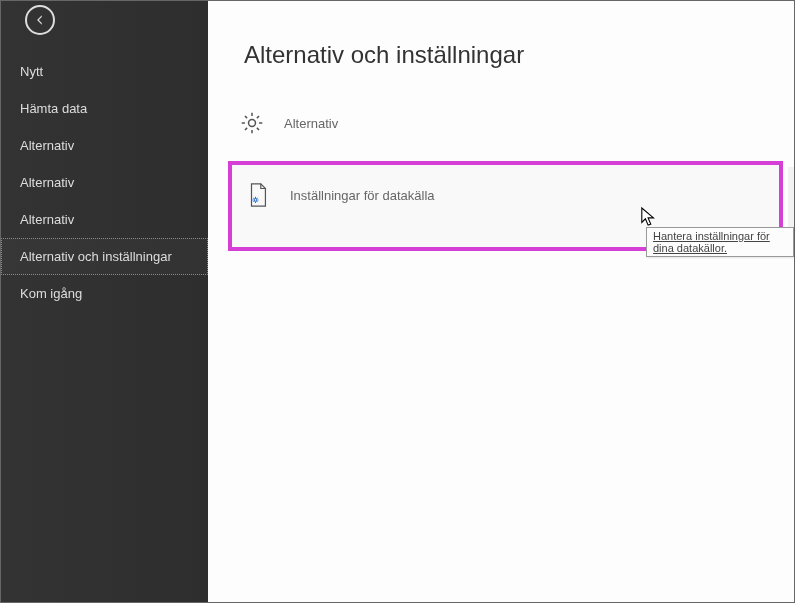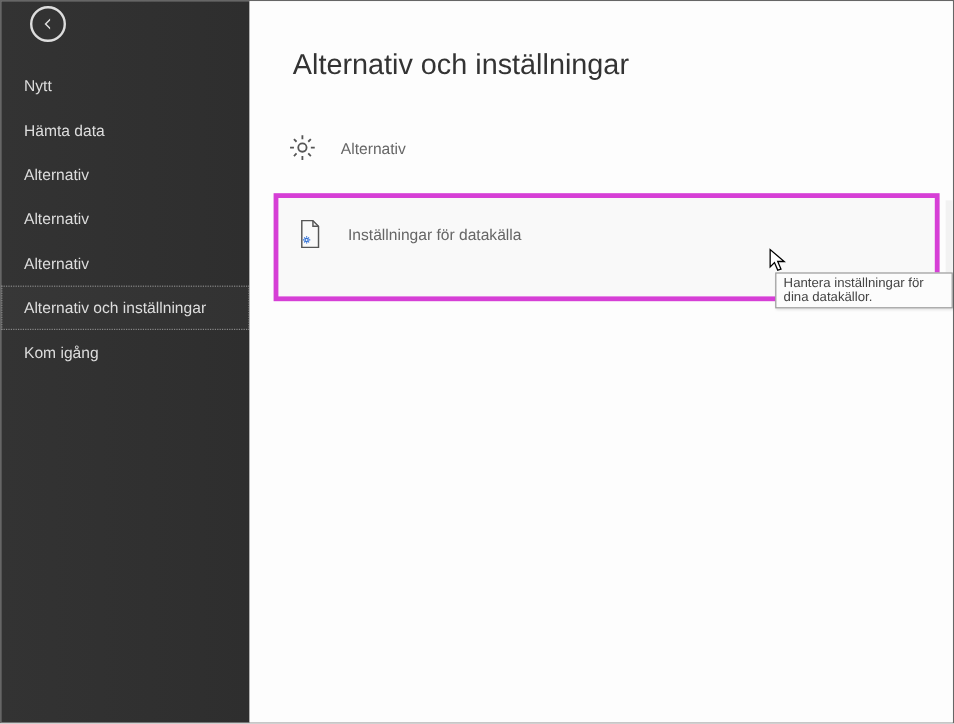--- a/index.html
+++ b/index.html
@@ -82,20 +82,21 @@
   }
   .tooltip {
     position: absolute;
     left: 438px; top: 226px;
     background: #fcfcfc;
     border: 1px solid #999;
     padding: 2px 6px;
     font-size: 11px;
     color: #444;
     box-shadow: 1px 1px 2px rgba(0,0,0,0.1);
+    text-decoration: underline;
   }
   .right-edge {
     position:absolute; right:0; top:166px; width:6px; height:78px; background:#f2f2f2;
   }
 </style>
 </head>
 <body>
 
 <div class="app">
   <div class="sidebar">

